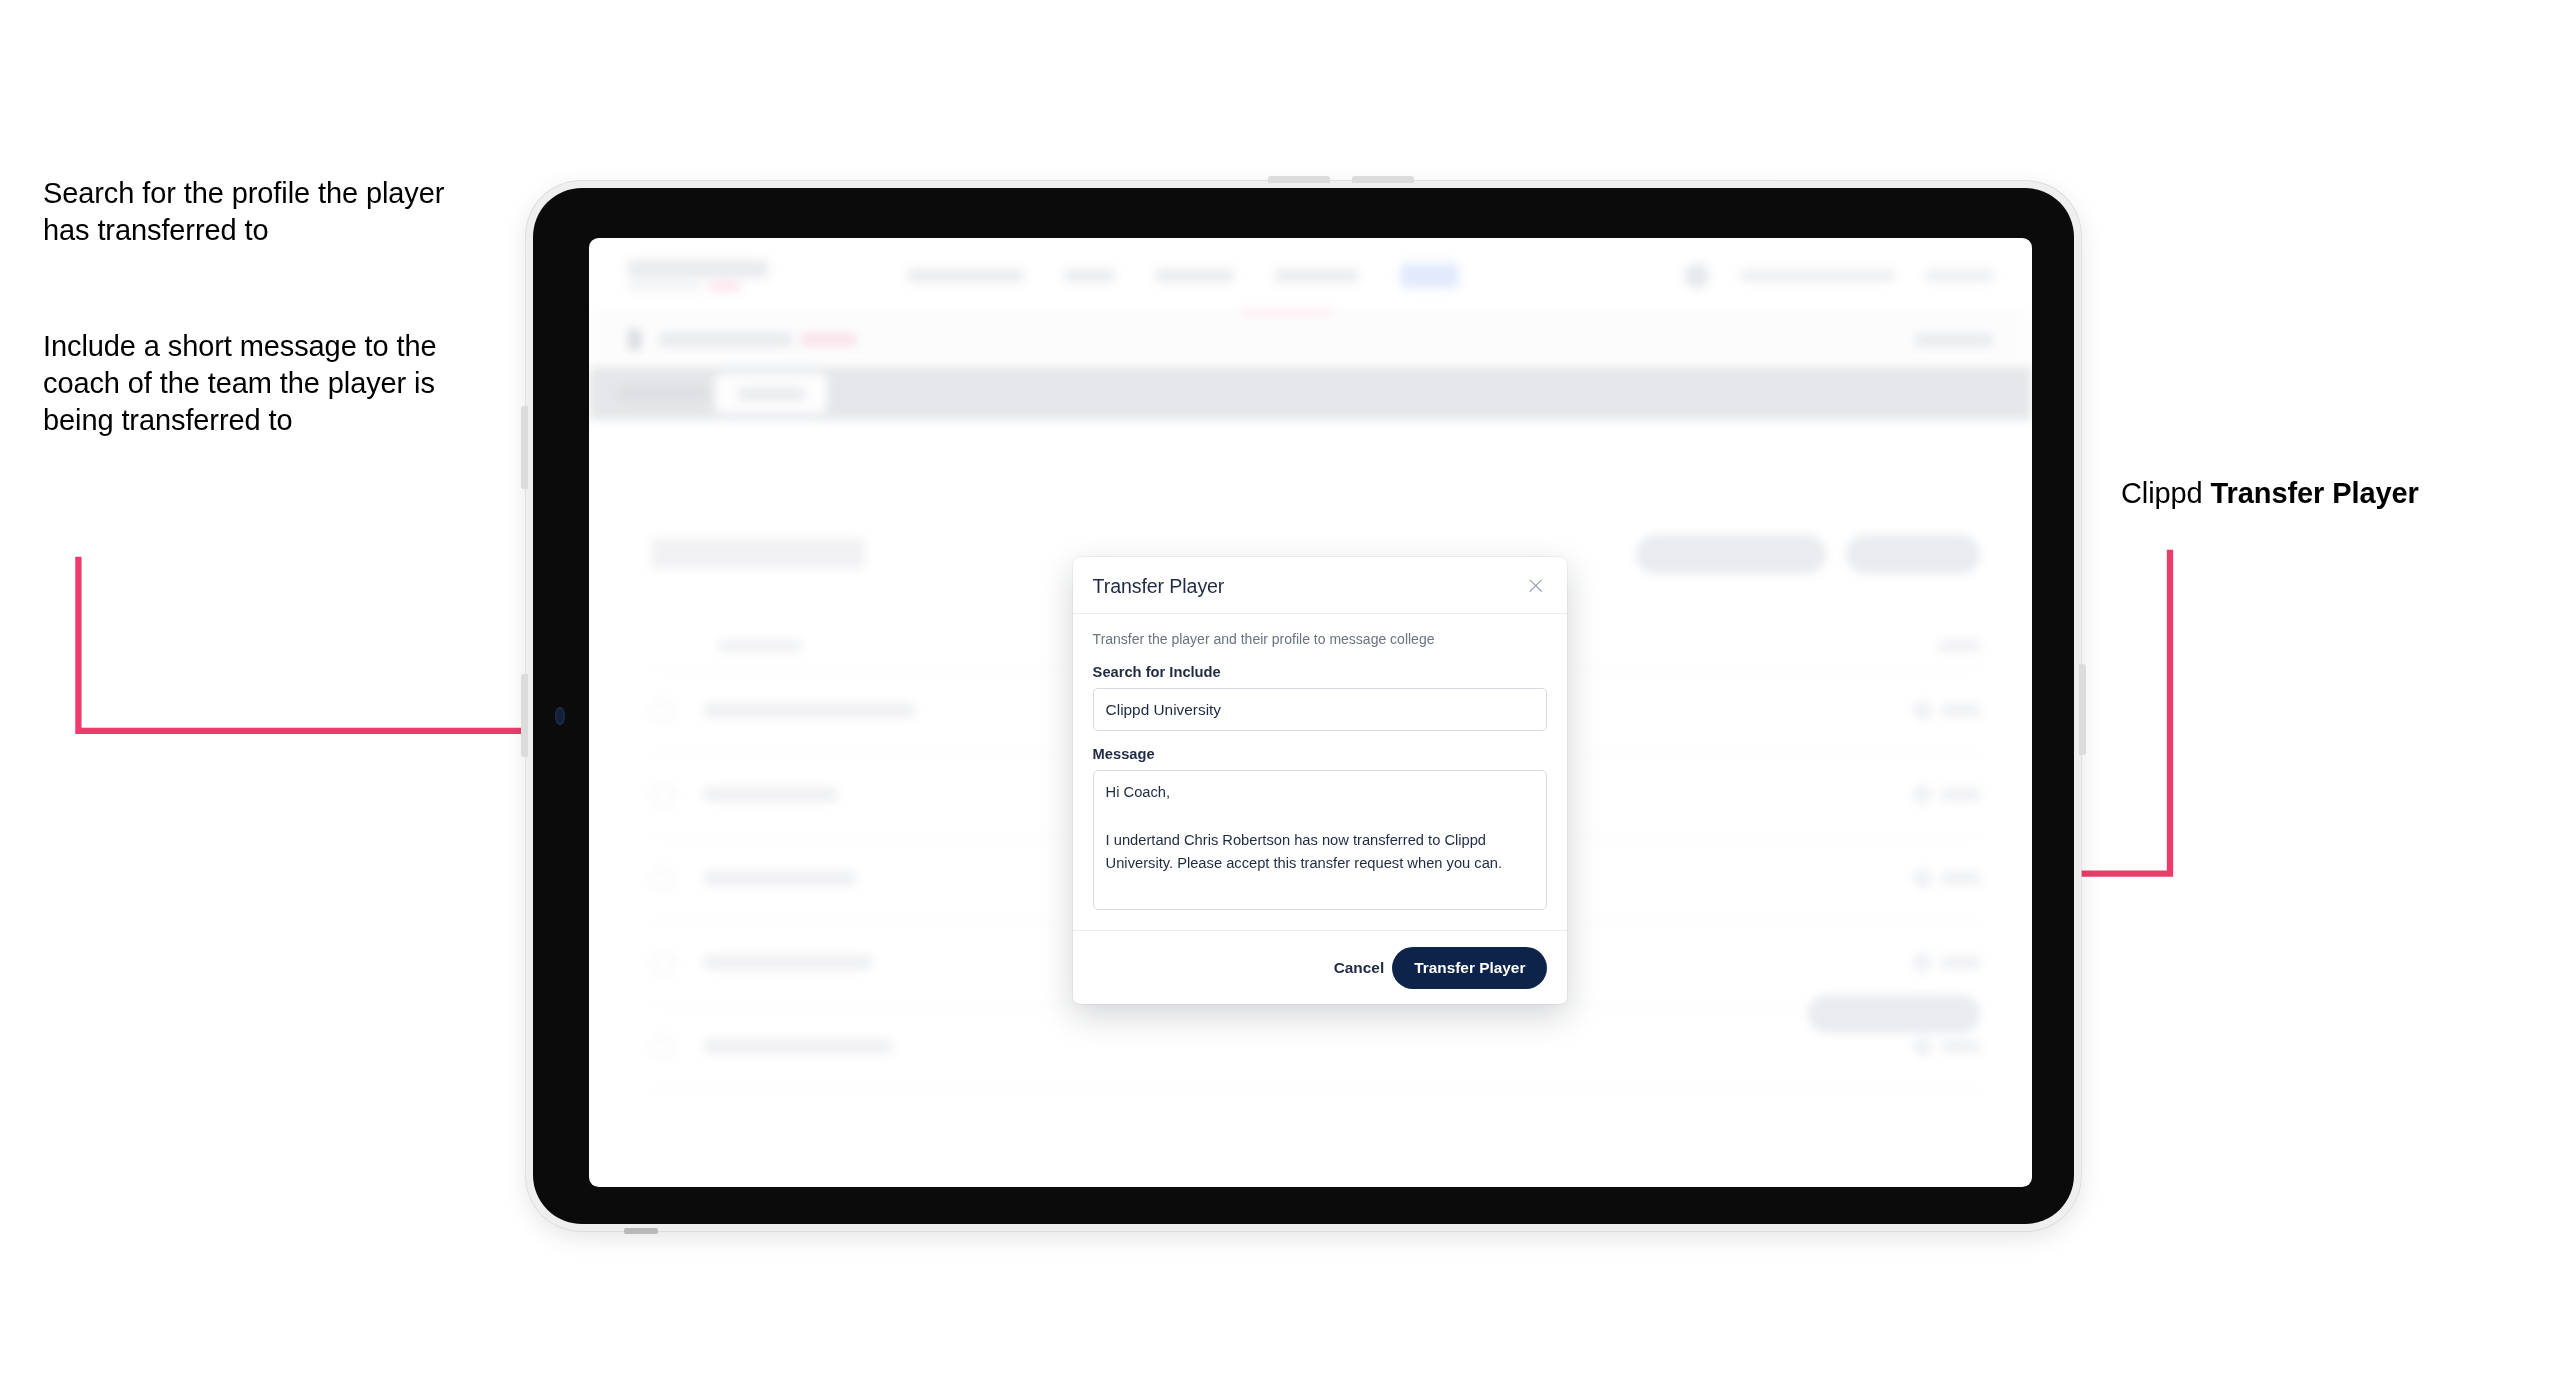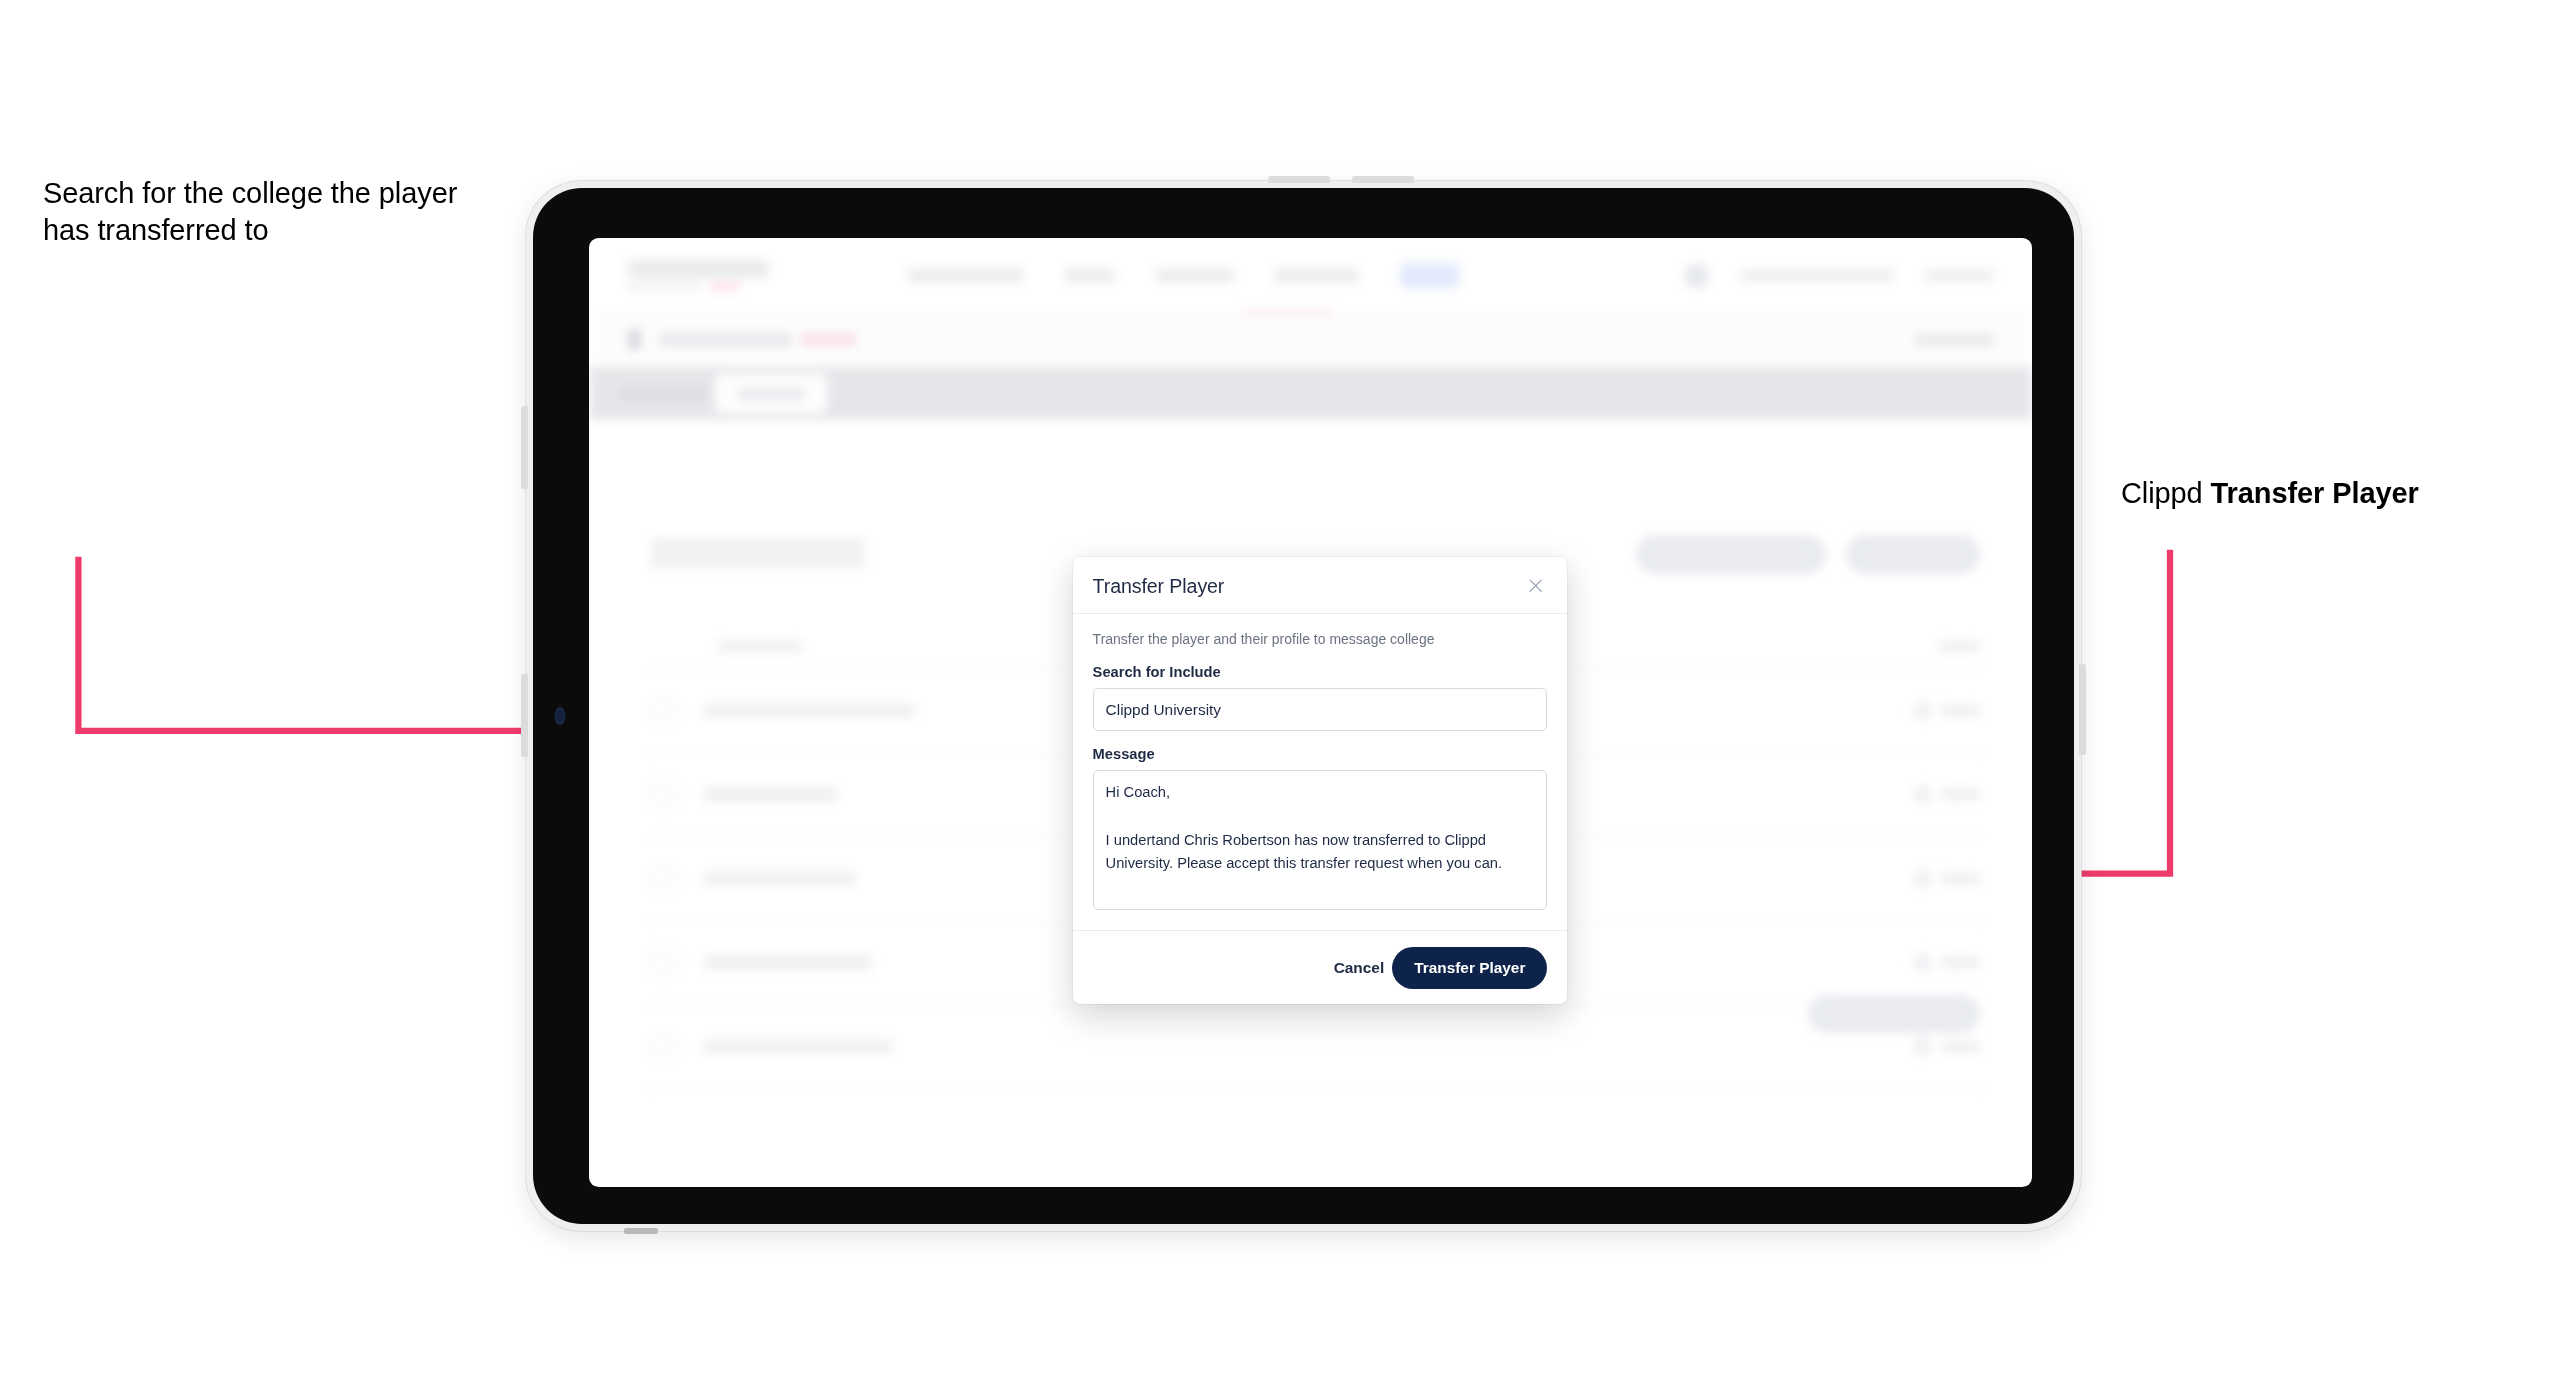--- a/index.html
+++ b/index.html
@@ -223,21 +223,22 @@
     color: #ffffff; font-size: 15.4px; font-weight: 700;
     padding: 12px 22px; border-radius: 21px;
     font-family: "Liberation Sans", sans-serif;
   }
 </style>
 </head>
 <body>
 
 <div class="stage">
 
-  <div class="anno" id="anno-left-1">Search for the college the player has transferred to</div>
+  <div class="anno" id="anno-left-1">Search for the profile the player has transferred to</div>
+  <div class="anno" id="anno-left-2">Include a short message to the coach of the team the player is being transferred to</div>
   <div class="anno" id="anno-right">
     <span>Clippd </span><b>Transfer Player</b>
   </div>
 
   <svg class="arrows" viewBox="0 0 3680 1980">
 
     <path d="M 112 800 L 112 1044 L 1470 1044" fill="none" stroke="#ef3b6c" stroke-width="9" stroke-linecap="square"></path>
     <path d="M 1418 1012 L 1478 1044 L 1418 1076" fill="none" stroke="#ef3b6c" stroke-width="9" stroke-linecap="butt" stroke-linejoin="miter"></path>
 
     <path d="M 3100 790 L 3100 1248 L 2250 1248" fill="none" stroke="#ef3b6c" stroke-width="9" stroke-linecap="square"></path>

